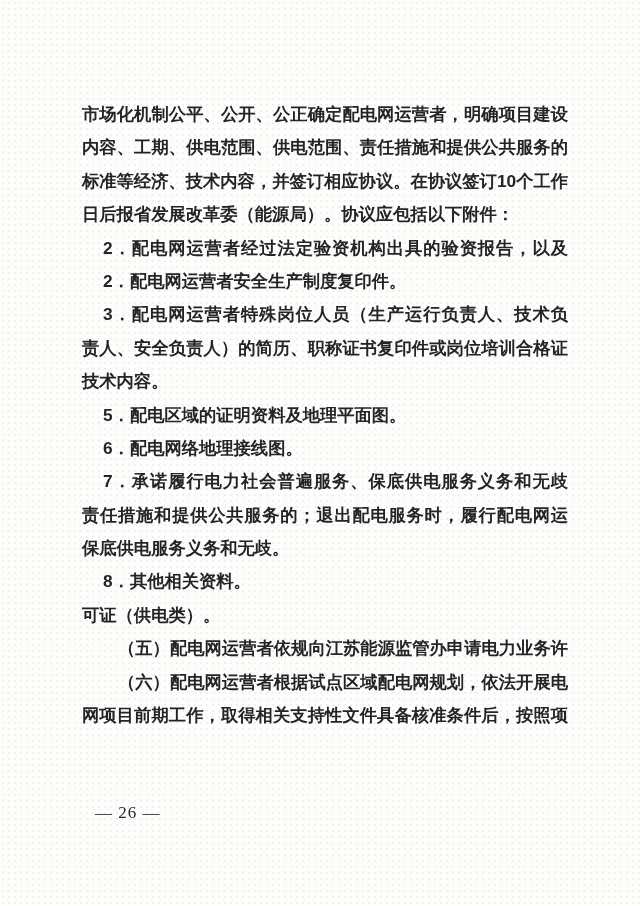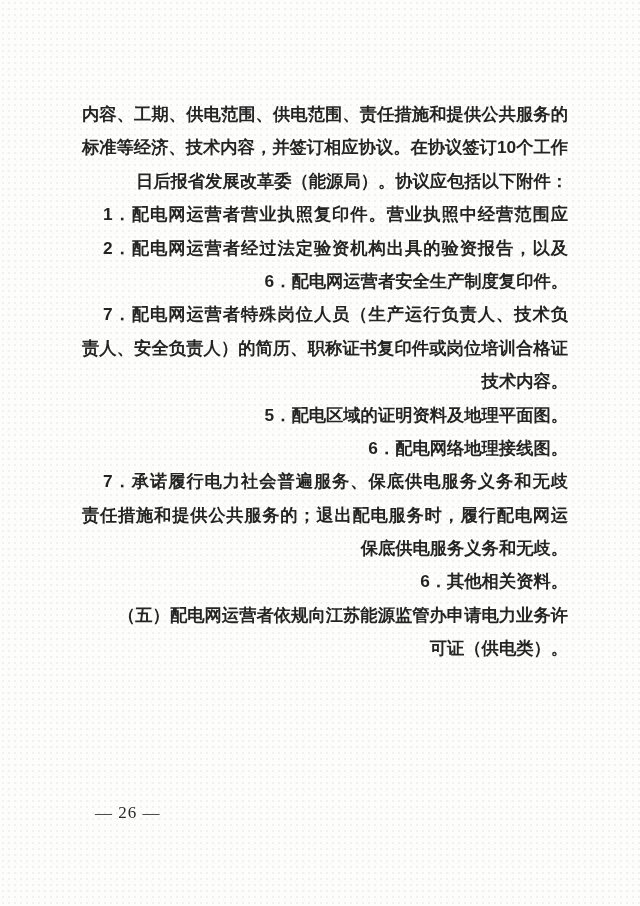--- a/index.html
+++ b/index.html
@@ -30,21 +30,21 @@
     width: 486px;
     color: #242424;
     font-size: 17.3px;
     font-weight: 600;
     letter-spacing: 0;
   }
   .para { margin: 0; padding: 0; }
   .line {
     line-height: 33.4px;
     height: 33.4px;
-    text-align: right;
+    text-align: left;
     white-space: normal;
     overflow: visible;
   }
   .full {
     text-align: justify;
     text-align-last: justify;
     text-justify: inter-character;
   }
   .ind-num { text-indent: 21px; }
   .ind-sect { text-indent: 36px; }
@@ -60,67 +60,69 @@
   }
 </style>
 </head>
 <body>
 
 <div class="page">
 
   <div class="content">
 
     <div class="para">
+      <div class="line full">市场化机制公平、公开、公正确定配电网运营者，明确项目建设</div>
       <div class="line full">内容、工期、供电范围、供电范围、责任措施和提供公共服务的</div>
       <div class="line full">标准等经济、技术内容，并签订相应协议。在协议签订10个工作</div>
       <div class="line">日后报省发展改革委（能源局）。协议应包括以下附件：</div>
     </div>
 
     <div class="para">
-      <div class="line full ind-num">1．配电网运营者营业执照复印件。营业执照中经营范围应</div>
     </div>
 
     <div class="para">
       <div class="line full ind-num">2．配电网运营者经过法定验资机构出具的验资报告，以及</div>
     </div>
 
     <div class="para">
-      <div class="line ind-num">6．配电网运营者安全生产制度复印件。</div>
+      <div class="line ind-num">2．配电网运营者安全生产制度复印件。</div>
     </div>
 
     <div class="para">
-      <div class="line full ind-num">7．配电网运营者特殊岗位人员（生产运行负责人、技术负</div>
+      <div class="line full ind-num">3．配电网运营者特殊岗位人员（生产运行负责人、技术负</div>
       <div class="line full">责人、安全负责人）的简历、职称证书复印件或岗位培训合格证</div>
       <div class="line">技术内容。</div>
     </div>
 
     <div class="para">
       <div class="line ind-num">5．配电区域的证明资料及地理平面图。</div>
     </div>
 
     <div class="para">
       <div class="line ind-num">6．配电网络地理接线图。</div>
     </div>
 
     <div class="para">
       <div class="line full ind-num">7．承诺履行电力社会普遍服务、保底供电服务义务和无歧</div>
       <div class="line full">责任措施和提供公共服务的；退出配电服务时，履行配电网运</div>
       <div class="line">保底供电服务义务和无歧。</div>
     </div>
 
     <div class="para">
-      <div class="line ind-num">6．其他相关资料。</div>
+      <div class="line ind-num">8．其他相关资料。</div>
     </div>
 
     <div class="para">
+      <div class="line">可证（供电类）。</div>
       <div class="line full ind-sect">（五）配电网运营者依规向江苏能源监管办申请电力业务许</div>
-      <div class="line">可证（供电类）。</div>
     </div>
 
     <div class="para">
+      <div class="line full ind-sect">（六）配电网运营者根据试点区域配电网规划，依法开展电</div>
+      <div class="line full">网项目前期工作，取得相关支持性文件具备核准条件后，按照项</div>
     </div>
 
   </div>
 
   <div class="footer">
     <span>— 26 —</span>
   </div>
 
 </div>
 

